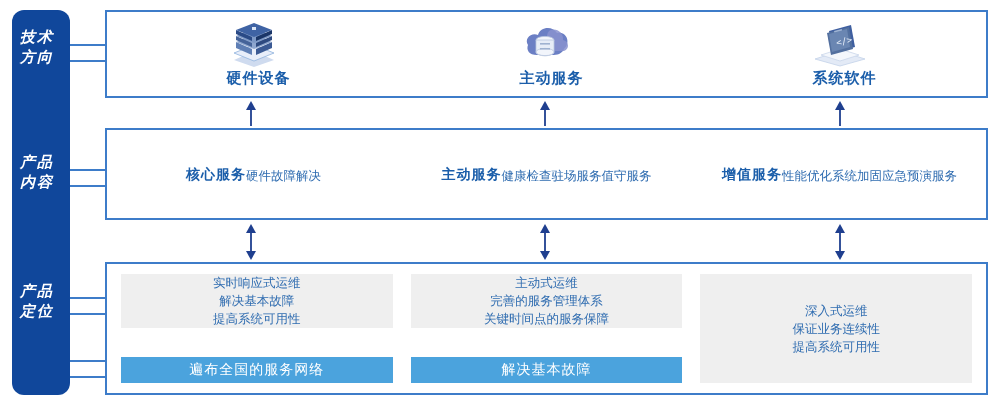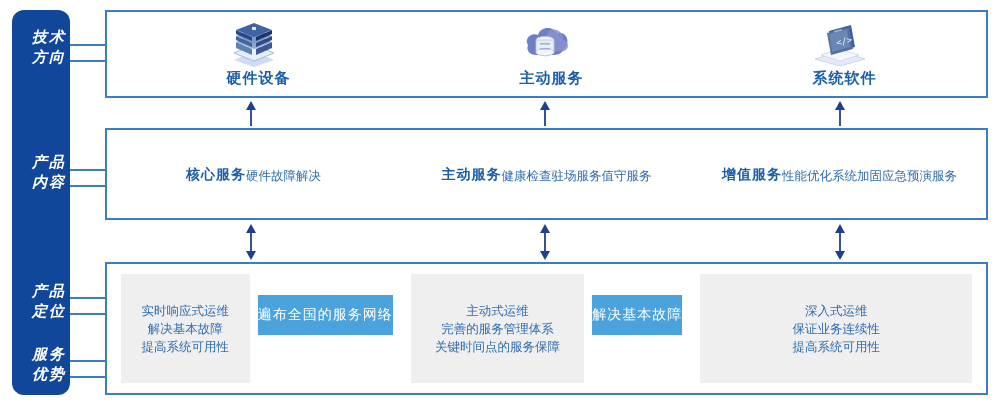--- a/index.html
+++ b/index.html
@@ -24,21 +24,21 @@
     left: 12px;
     top: 10px;
     width: 58px;
     height: 385px;
     background: #10479b;
     border-radius: 12px;
     z-index: 4;
   }
   .rail-label {
     position: absolute;
-    left: 20px;
+    left: 8px;
     width: 58px;
     color: #ffffff;
     font-weight: bold;
     font-size: 15px;
     line-height: 20px;
     text-align: center;
     letter-spacing: 2px;
     z-index: 5;
     font-style: italic;
   }
@@ -122,21 +122,21 @@
   .bottom-row {
     display: flex;
     height: 100%;
     padding: 10px 14px;
     box-sizing: border-box;
     gap: 18px;
   }
   .bottom-col {
     flex: 1;
     display: flex;
-    flex-direction: row;
+    flex-direction: column;
     gap: 8px;
   }
   .grey-box {
     background: #efefef;
     flex: 1;
     display: flex;
     flex-direction: column;
     align-items: center;
     justify-content: center;
   }
@@ -174,24 +174,20 @@
     <span>技术</span>
     <span>方向</span>
   </div>
   <div class="rail-label" style="top:152px">
     <span>产品</span>
     <span>内容</span>
   </div>
   <div class="rail-label" style="top:281px">
     <span>产品</span>
     <span>定位</span>
-  </div>
-  <div class="rail-label" style="top:344px">
-    <span>服务</span>
-    <span>优势</span>
   </div>
 
   <div class="conn" style="left:70px; top:44px;  width:37px;"></div>
   <div class="conn" style="left:70px; top:60px;  width:37px;"></div>
   <div class="conn" style="left:70px; top:169px; width:37px;"></div>
   <div class="conn" style="left:70px; top:185px; width:37px;"></div>
   <div class="conn" style="left:70px; top:297px; width:37px;"></div>
   <div class="conn" style="left:70px; top:313px; width:37px;"></div>
   <div class="conn" style="left:70px; top:360px; width:37px;"></div>
   <div class="conn" style="left:70px; top:376px; width:37px;"></div>

